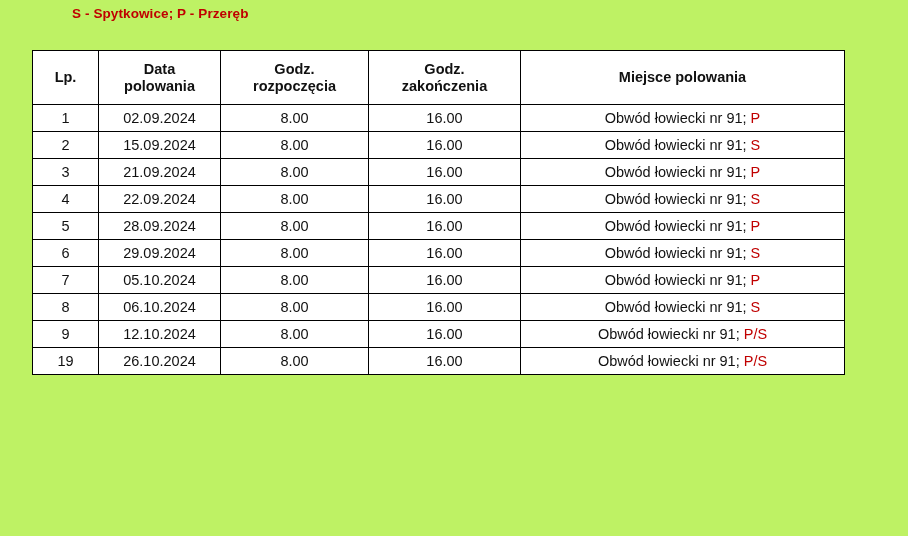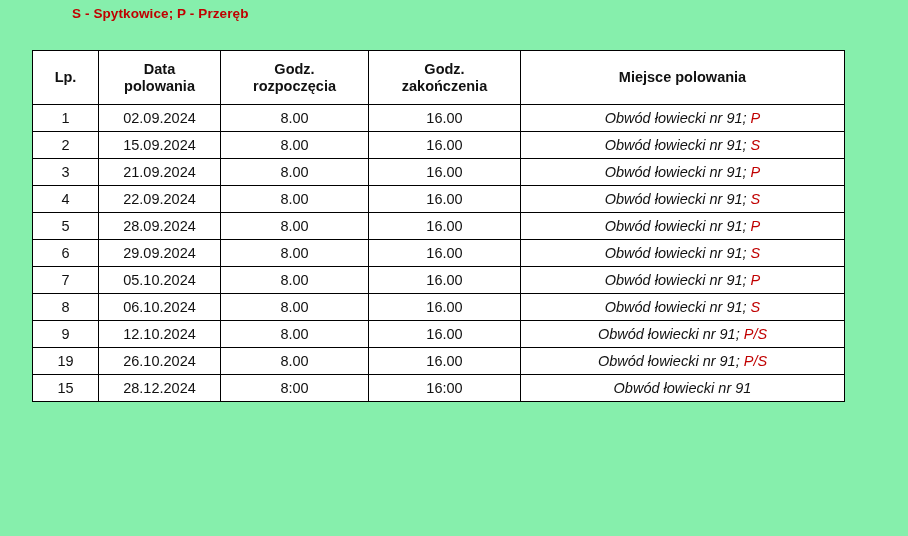--- a/index.html
+++ b/index.html
@@ -12,21 +12,21 @@
     overflow: hidden;
   }
   body {
     font-family: "Liberation Sans", sans-serif;
     color: #1a1a1a;
   }
   .page {
     position: relative;
     width: 908px;
     height: 536px;
-    background: #86efac;
+    background: #bef264;
   }
   .legend {
     position: absolute;
     left: 72px;
     top: 6px;
     font-size: 13.5px;
     font-weight: bold;
     color: #c00000;
     letter-spacing: 0.1px;
     white-space: nowrap;
@@ -64,21 +64,20 @@
   col.c-date { width: 122px; }
   col.c-start { width: 148px; }
   col.c-end { width: 152px; }
   col.c-place { width: 324px; }
 
   .hdr-two-lines { display: block; }
   .hdr-two-lines span { display: block; }
 
   td.place {
     font-size: 14.5px;
-    font-style: italic;
   }
   td.place .mark {
     color: #c00000;
   }
   td.lp { font-size: 14.5px; }
   td.date { font-size: 14.5px; }
   td.time { font-size: 14.5px; }
 </style>
 </head>
 <body>
@@ -192,24 +191,17 @@
             <td class="time">16.00</td>
             <td class="place"><span>Obwód łowiecki nr 91;</span> <span class="mark">P/S</span></td>
           </tr>
           <tr>
             <td class="lp">19</td>
             <td class="date">26.10.2024</td>
             <td class="time">8.00</td>
             <td class="time">16.00</td>
             <td class="place"><span>Obwód łowiecki nr 91;</span> <span class="mark">P/S</span></td>
           </tr>
-          <tr>
-            <td class="lp">15</td>
-            <td class="date">28.12.2024</td>
-            <td class="time">8:00</td>
-            <td class="time">16:00</td>
-            <td class="place"><span>Obwód łowiecki nr 91</span></td>
-          </tr>
         </tbody>
     </table>
   </div>
 
 </div>
 
 </body></html>

